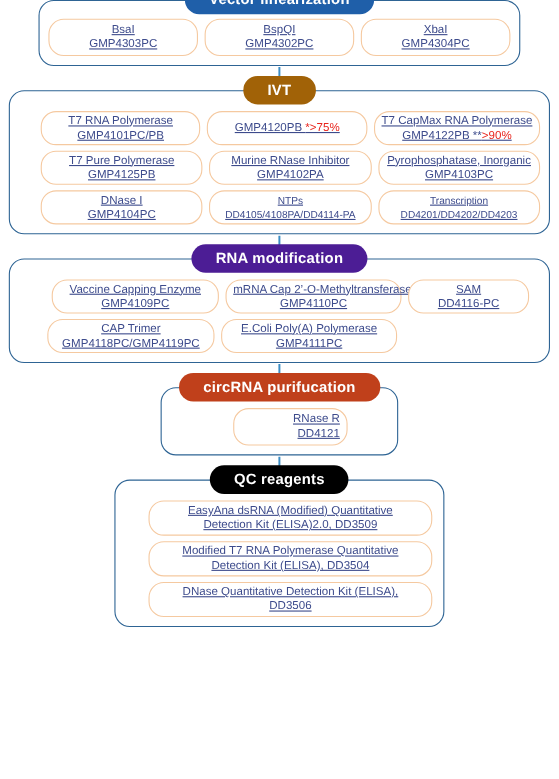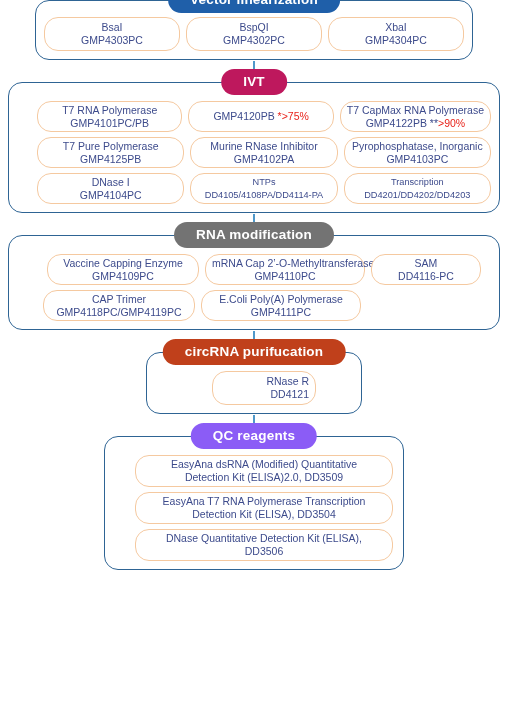--- a/index.html
+++ b/index.html
@@ -13,20 +13,21 @@
     font-family: "Liberation Sans", sans-serif;
     color: #3d4b8c;
     overflow: hidden;
   }
 
   .diagram {
     position: relative;
     width: 508px;
     height: 708px;
     box-sizing: border-box;
+    text-decoration: underline;
   }
 
   
   .stage {
     position: relative;
     margin: 0 auto;
     box-sizing: border-box;
   }
 
   .stage-frame {
@@ -143,21 +144,21 @@
   </div>
 
   <div class="arrow">
     <svg width="12" height="20" viewBox="0 0 12 20" aria-hidden="true">
       <line x1="6" y1="0" x2="6" y2="13" stroke="#3c8dc4" stroke-width="1.8"></line>
       <polygon points="6,19 2,12 10,12" fill="#3c8dc4"></polygon>
     </svg>
   </div>
 
   <div class="stage" id="stage-ivt">
-    <div class="stage-title" style="background: #be185d;">IVT</div>
+    <div class="stage-title" style="background: #a16207;">IVT</div>
     <div class="stage-frame top-pad" style="border-color: rgb(46, 100, 148);">
 
       <div class="row">
         <div class="item" style="border-color: rgb(245, 201, 160); color: rgb(61, 75, 140);">
           <span class="l1">T7 RNA Polymerase</span>
           <span class="l2">GMP4101PC/PB</span>
         </div>
         <div class="item" style="border-color: rgb(245, 201, 160); color: rgb(61, 75, 140);">
           <span class="l2"><span>GMP4120PB  </span><span class="hl" style="color: rgb(232, 36, 28);">*&gt;75%</span></span>
         </div>
@@ -201,21 +202,21 @@
   </div>
 
   <div class="arrow">
     <svg width="12" height="20" viewBox="0 0 12 20" aria-hidden="true">
       <line x1="6" y1="0" x2="6" y2="13" stroke="#3c8dc4" stroke-width="1.8"></line>
       <polygon points="6,19 2,12 10,12" fill="#3c8dc4"></polygon>
     </svg>
   </div>
 
   <div class="stage" id="stage-rnamod">
-    <div class="stage-title" style="background: #737373;">RNA modification</div>
+    <div class="stage-title" style="background: #4c1d95;">RNA modification</div>
     <div class="stage-frame top-pad" style="border-color: rgb(46, 100, 148);">
 
       <div class="row">
         <div class="item c1" style="border-color: rgb(245, 201, 160); color: rgb(61, 75, 140);">
           <span class="l1">Vaccine Capping Enzyme</span>
           <span class="l2">GMP4109PC</span>
         </div>
         <div class="item c2" style="border-color: rgb(245, 201, 160); color: rgb(61, 75, 140);">
           <span class="l1 small">mRNA Cap 2’-O-Methyltransferase</span>
           <span class="l2">GMP4110PC</span>
@@ -260,31 +261,31 @@
   </div>
 
   <div class="arrow">
     <svg width="12" height="20" viewBox="0 0 12 20" aria-hidden="true">
       <line x1="6" y1="0" x2="6" y2="13" stroke="#3c8dc4" stroke-width="1.8"></line>
       <polygon points="6,19 2,12 10,12" fill="#3c8dc4"></polygon>
     </svg>
   </div>
 
   <div class="stage" id="stage-qc">
-    <div class="stage-title" style="background: #8b5cf6;">QC  reagents</div>
+    <div class="stage-title" style="background: #000000;">QC  reagents</div>
     <div class="stage-frame top-pad" style="border-color: rgb(46, 100, 148);">
       <div class="row">
         <div class="item" style="border-color: rgb(245, 201, 160); color: rgb(61, 75, 140);">
           <span class="l1">EasyAna dsRNA (Modified) Quantitative</span>
           <span class="l2">Detection Kit (ELISA)2.0, DD3509</span>
         </div>
       </div>
       <div class="row">
         <div class="item" style="border-color: rgb(245, 201, 160); color: rgb(61, 75, 140);">
-          <span class="l1">EasyAna T7 RNA Polymerase Transcription</span>
+          <span class="l1">Modified T7 RNA Polymerase Quantitative</span>
           <span class="l2">Detection Kit (ELISA), DD3504</span>
         </div>
       </div>
       <div class="row">
         <div class="item" style="border-color: rgb(245, 201, 160); color: rgb(61, 75, 140);">
           <span class="l1">DNase Quantitative Detection Kit (ELISA),</span>
           <span class="l2">DD3506</span>
         </div>
       </div>
     </div>

